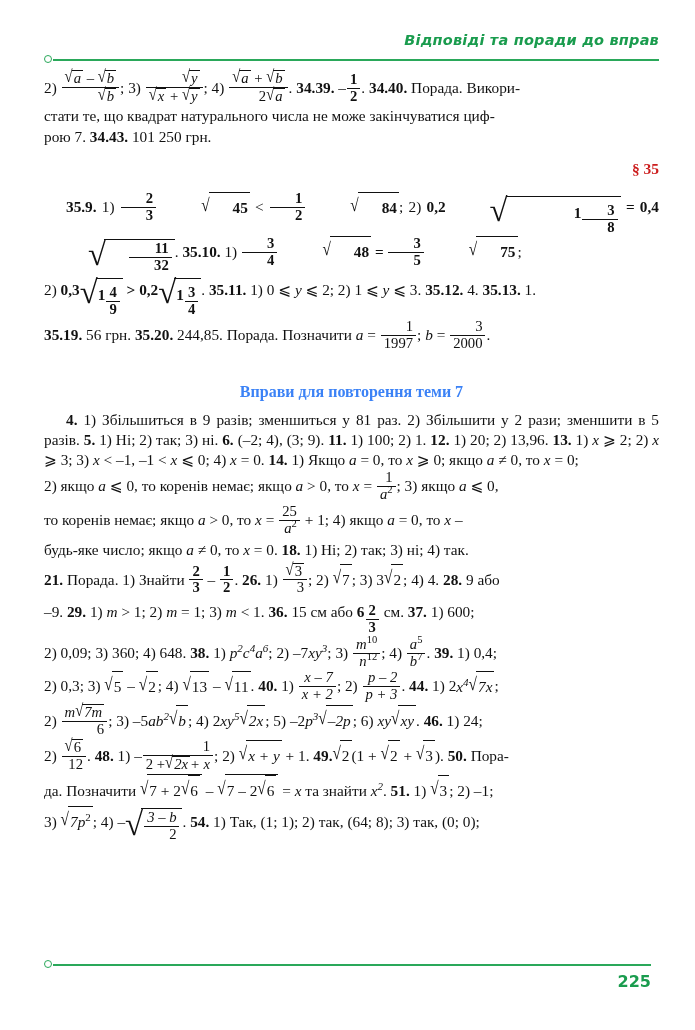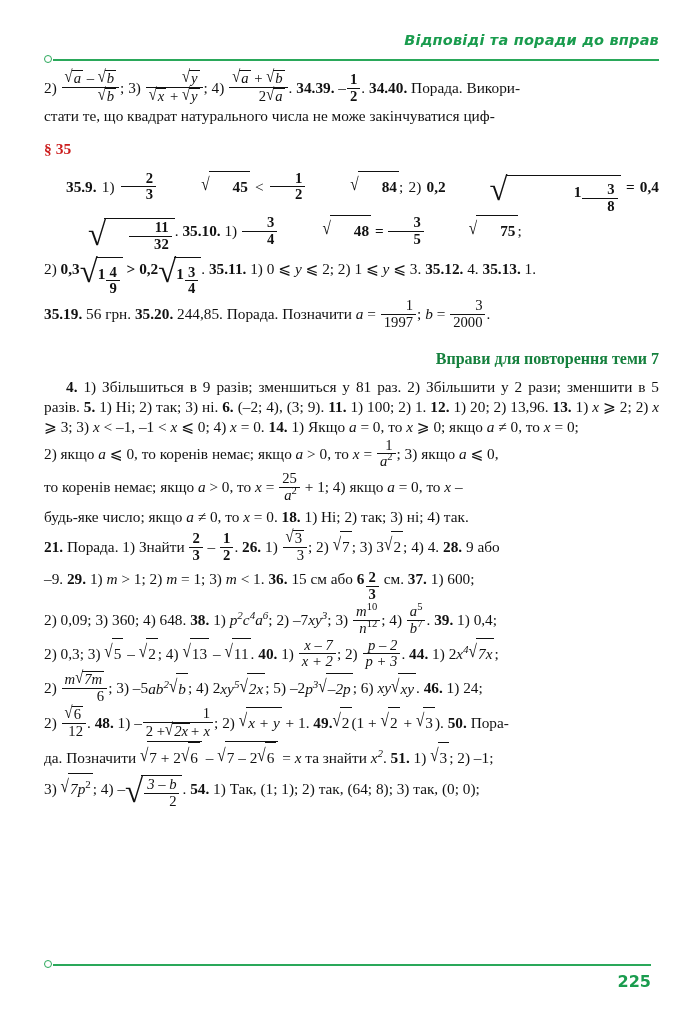--- a/index.html
+++ b/index.html
@@ -107,33 +107,33 @@
   .para.loose { line-height: 1.9; }
   .para.mid { line-height: 1.55; }
   .indent { text-indent: 22px; }
 
   .b { font-weight: bold; }
   .i { }
   .v { font-style: italic; }
 
   
   .sec-head {
-    text-align: left;
+    text-align: right;
     font-weight: bold;
     font-size: 15.5px;
     color: #cc1d1d;
     margin: 14px 0 13px 0;
   }
   .topic-head {
-    text-align: right;
+    text-align: center;
     font-weight: bold;
     font-size: 16px;
-    color: #15803d;
+    color: #3b82f6;
     font-family: "Liberation Serif", serif;
-    margin: 19px 0 9px 0;
+    margin: 31px 0 9px 0;
   }
 
   
   .frac {
     display: inline-block;
     vertical-align: -0.52em;
     text-align: right;
     line-height: 1.08;
     font-size: 0.96em;
     margin: 0 1px;
@@ -231,20 +231,25 @@
       <span>–</span><span class="frac b"><span class="num">1</span><span class="den">2</span></span>.
       <span class="b">34.40.</span>
       <span class="i">Порада.</span>
       <span>Викори-</span>
     </p>
 
     <p class="para">
       <span>стати те, що квадрат натурального числа не може закінчуватися циф-</span>
     </p>
 
+    <p class="para">
+      <span>рою 7.</span>
+      <span class="b">34.43.</span>
+      <span>101 250 грн.</span>
+    </p>
 
     <div class="sec-head">§ 35</div>
 
     <p class="para loose indent">
       <span class="b">35.9.</span>
       <span>1)</span>
       <span class="frac b"><span class="num">2</span><span class="den">3</span></span><span class="rad b"><span class="sign">√</span><span class="body">45</span></span>
       <span>&lt;</span>
       <span class="frac b"><span class="num">1</span><span class="den">2</span></span><span class="rad b"><span class="sign">√</span><span class="body">84</span></span><span>; 2)</span>
       <span class="b">0,2</span><span class="rad-tall b"><span class="sign">√</span><span class="body"><span class="mixed"><span class="whole">1</span><span class="frac"><span class="num">3</span><span class="den">8</span></span></span></span></span>

